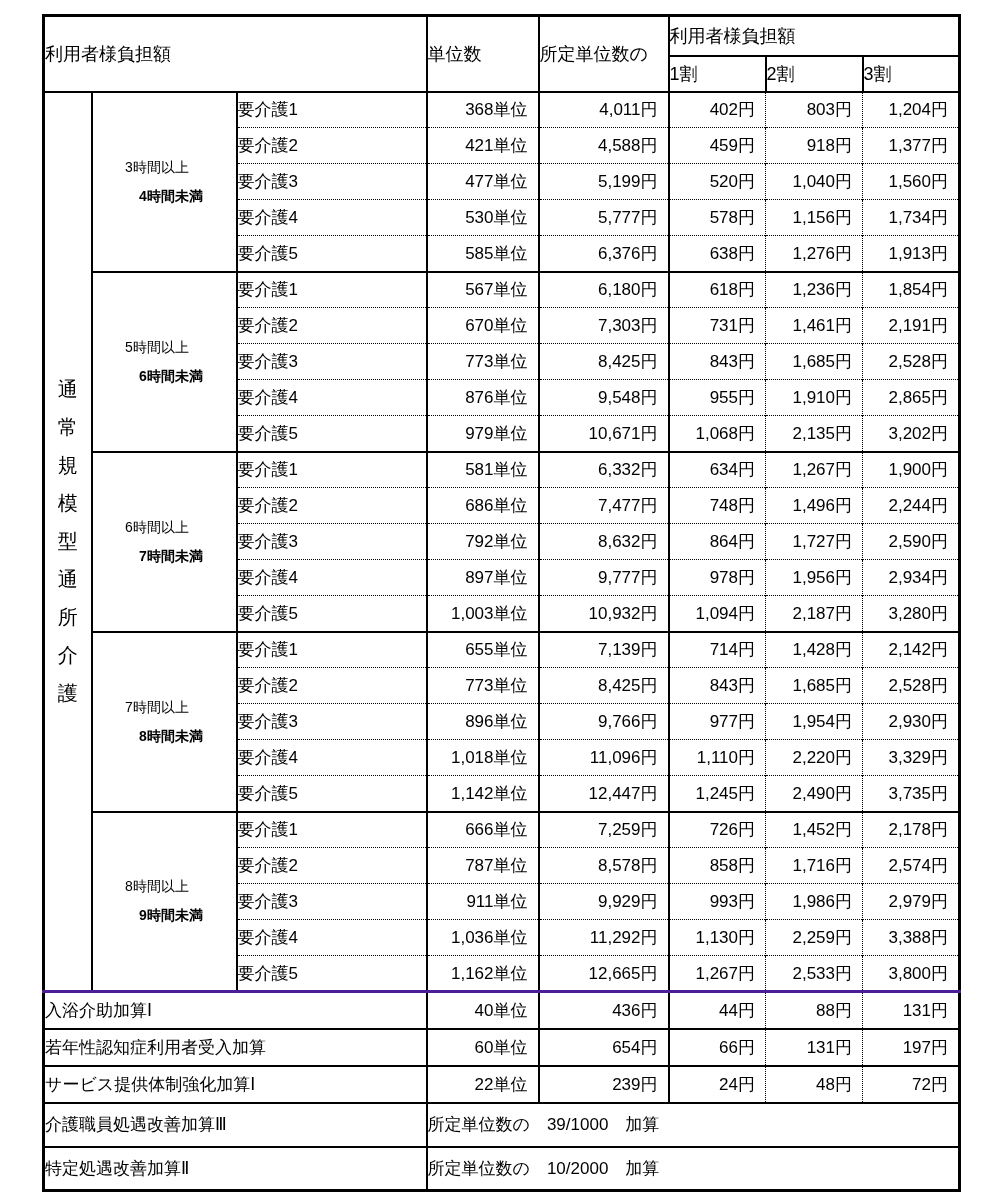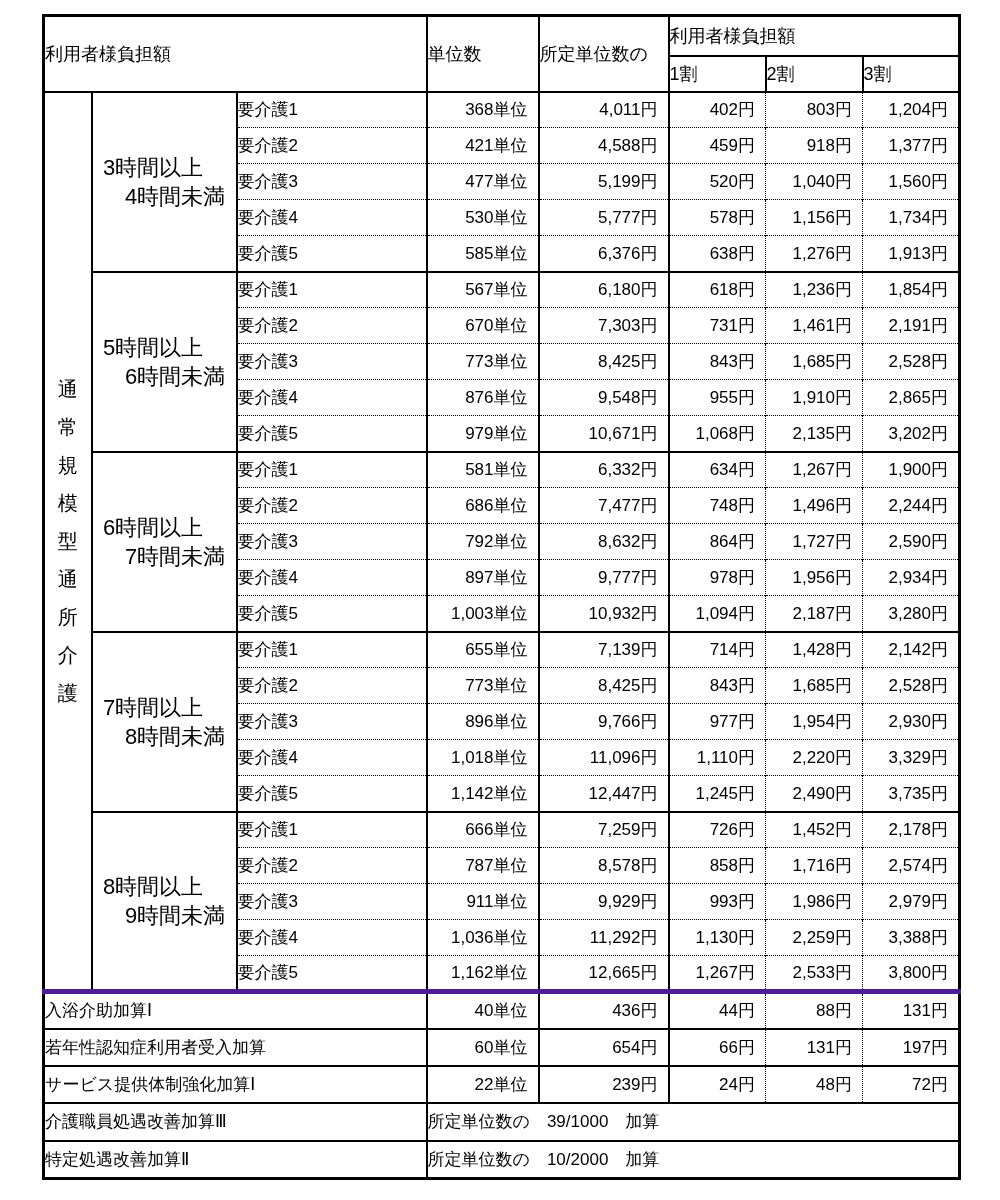--- a/index.html
+++ b/index.html
@@ -35,27 +35,27 @@
   thead th {
     border: 2px solid #000;
     font-size: 18px;
   }
   thead tr.h1 { height: 40px; }
   thead tr.h2 { height: 36px; }
   thead th.dl-h { border-left: 1px dotted #000; }
   tbody td { font-size: 17px; }
   tr.dr { height: 36px; }
   tr.ar { height: 37px; }
-  tr.rr { height: 38px; }
+  tr.rr { height: 44px; }
   
   .sl { border-left: 2px solid #000; }
   .dl { border-left: 1px dotted #000; }
   
   .st { border-top: 2px solid #000; }
-  .tt { border-top: 5px solid #4c1d95; }
+  .tt { border-top: 3px solid #4c1d95; }
   .dt { border-top: 1px dotted #000; }
   .num {
     text-align: right;
     padding-right: 10px;
   }
   .ctr { text-align: left; }
   .v-label-cell { vertical-align: middle; }
   .v-label {
     display: block;
     text-align: center;
@@ -66,24 +66,24 @@
     height: 38px;
   }
   .time-cell {
     vertical-align: middle;
     text-align: center;
     border-left: 2px solid #000;
   }
   .time {
     display: inline-block;
     text-align: left;
-    font-size: 22px;
+    font-size: 14px;
     line-height: 29px;
   }
-  .time .indent { padding-left: 1em; }
+  .time .indent { padding-left: 1em; font-weight: bold; }
 </style>
 </head>
 <body>
 
 <div id="stage">
   <table class="fee">
     <colgroup>
       <col style="width:48px">
       <col style="width:145px">
       <col style="width:190px">

